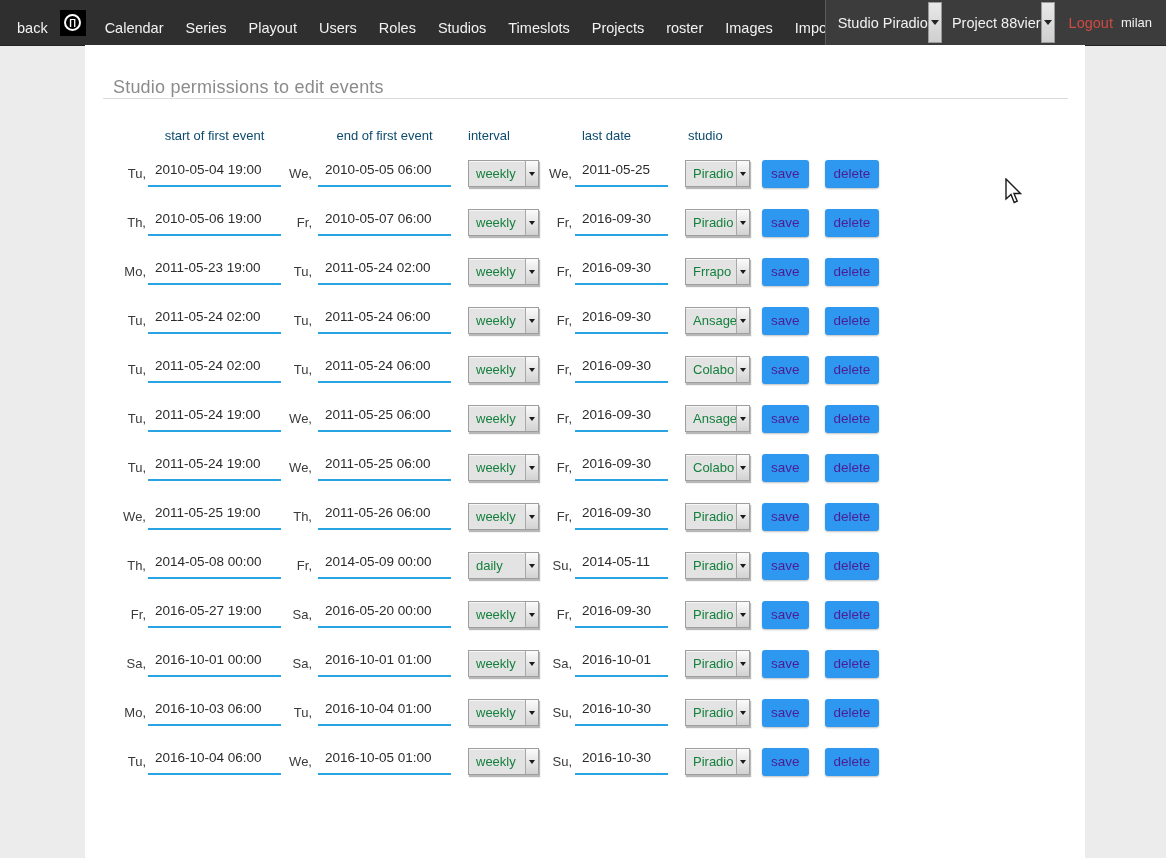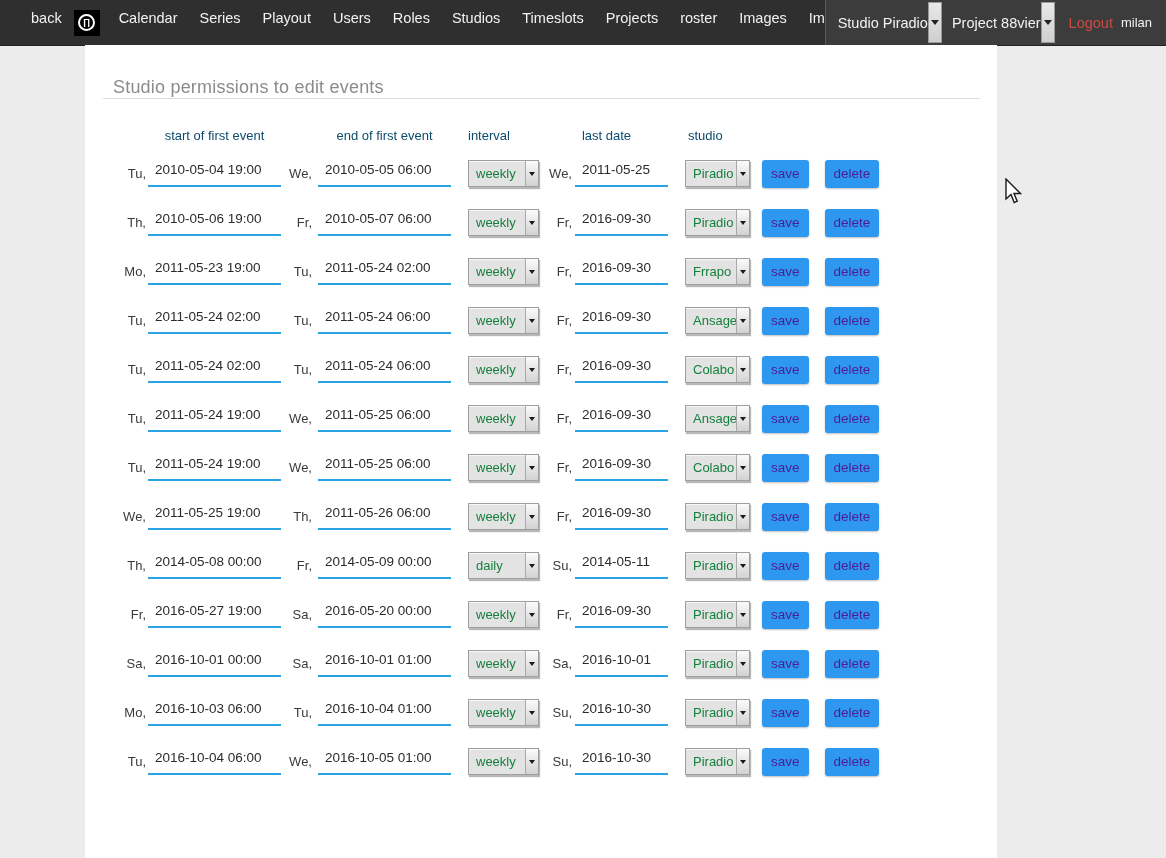--- a/index.html
+++ b/index.html
@@ -2,42 +2,42 @@
 <html><head>
 <meta charset="utf-8">
 <style>
   * { margin:0; padding:0; box-sizing:border-box; }
   html,body { width:1166px; height:858px; overflow:hidden;
     font-family:"Liberation Sans", sans-serif; background:#ececec; }
 
   
   .topnav { position:relative; height:45px; background:#2f2f2f; color:#f2f2f2;
     display:flex; align-items:center; font-size:14.5px; box-shadow:0 1px 0 #232323; }
-  .nav-left { display:flex; align-items:flex-start; padding-left:31px; }
+  .nav-left { display:flex; align-items:flex-end; padding-left:17px; }
   .nav-back { cursor:pointer; margin-right:12px; }
   .nav-logo { width:26px; height:26px; background:#000; display:flex;
     align-items:center; justify-content:center; margin-right:8px; cursor:pointer; }
   .nav-logo .circ { width:17px; height:17px; border:2px solid #fff; border-radius:50%;
     display:flex; align-items:center; justify-content:center;
     font-size:9px; font-weight:bold; color:#fff; line-height:1; }
   .nav-items { display:flex; align-items:center; }
   .nav-item { padding:0 11px; cursor:pointer; white-space:nowrap; }
   .nav-right { position:absolute; right:0; top:0; height:45px; background:#3c3c3c;
     border-left:1px solid #5b5b5b; display:flex; align-items:center; padding-left:12px; }
   .nav-sel-label { padding-right:0; white-space:nowrap; cursor:pointer; }
   .nav-sel-btn { width:14px; height:41px; background:linear-gradient(#e8e8e8,#cfcfcf);
     border:1px solid #9a9a9a; display:flex; align-items:center; justify-content:center;
     margin-right:10px; cursor:pointer; }
   .nav-sel-btn .tri { width:0; height:0; border-left:4px solid transparent;
     border-right:4px solid transparent; border-top:5px solid #222; }
   .nav-logout { color:#cf4a42; padding:0 8px 0 4px; cursor:pointer; }
   .nav-user { font-size:13px; padding-right:14px; }
 
   
-  .content { position:absolute; left:85px; top:45px; width:912px; height:813px;
+  .content { position:absolute; left:85px; top:45px; width:1000px; height:813px;
     background:#ffffff; }
   .page-title { color:#8b8b8b; font-size:18px; padding:32px 0 0 28px; letter-spacing:0.2px; }
 
   .tabs { display:flex; margin:38px 0 0 18px; }
   .tab { height:37px; display:flex; align-items:center; justify-content:center;
     font-size:13.5px; cursor:pointer; }
   .tab-active { width:85px; background:#2e97ef; color:#fff; }
   .tab-inactive { width:73px; background:#a2a2a2; color:#d9d9d9; margin-left:2px; }
   .tab-rule { height:1px; background:#dcdcdc; margin:0 17px 0 18px; }
 

